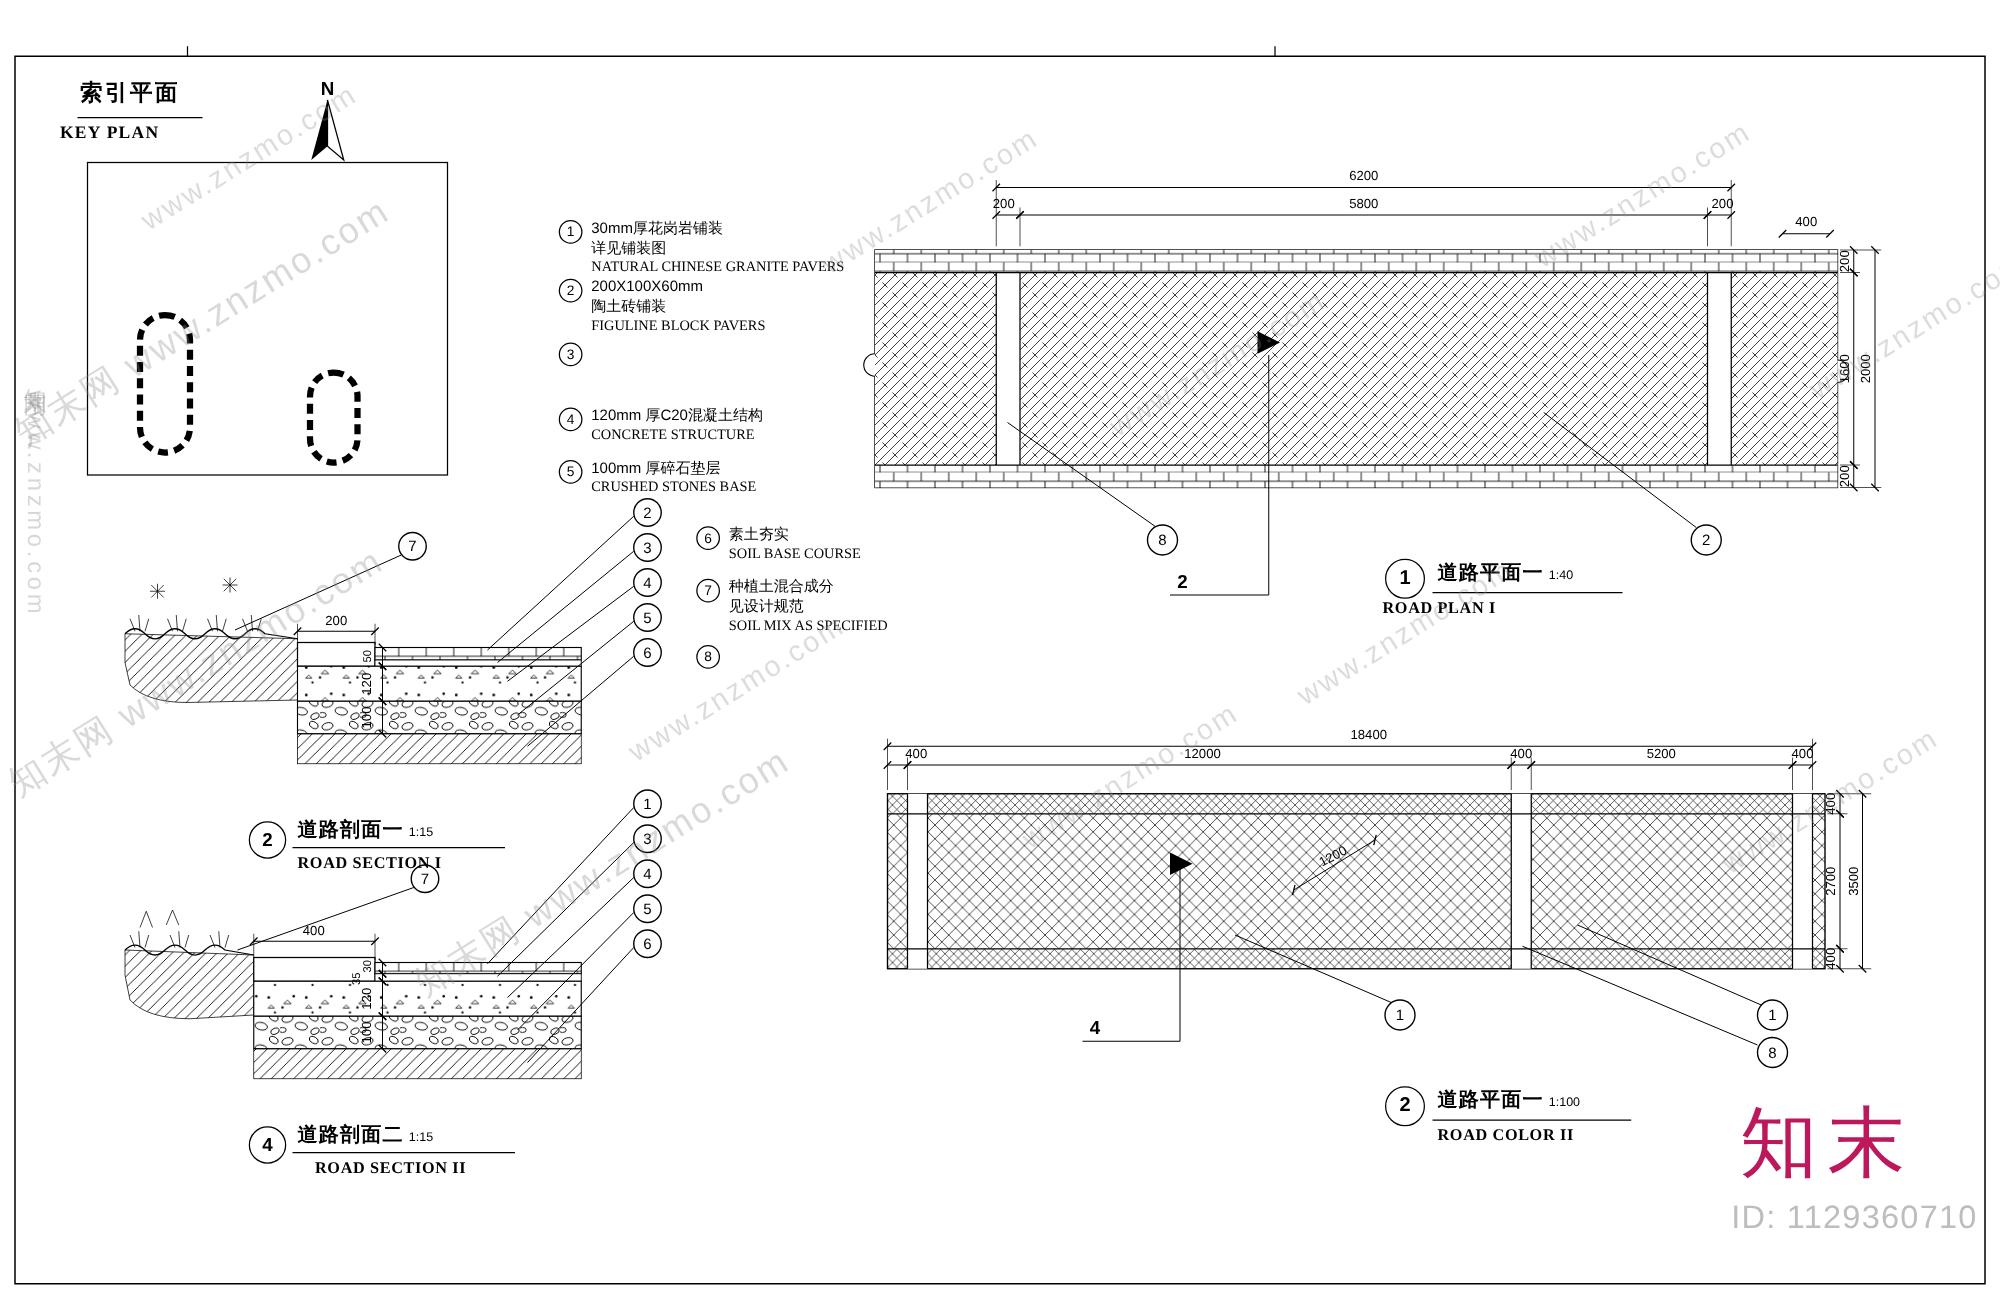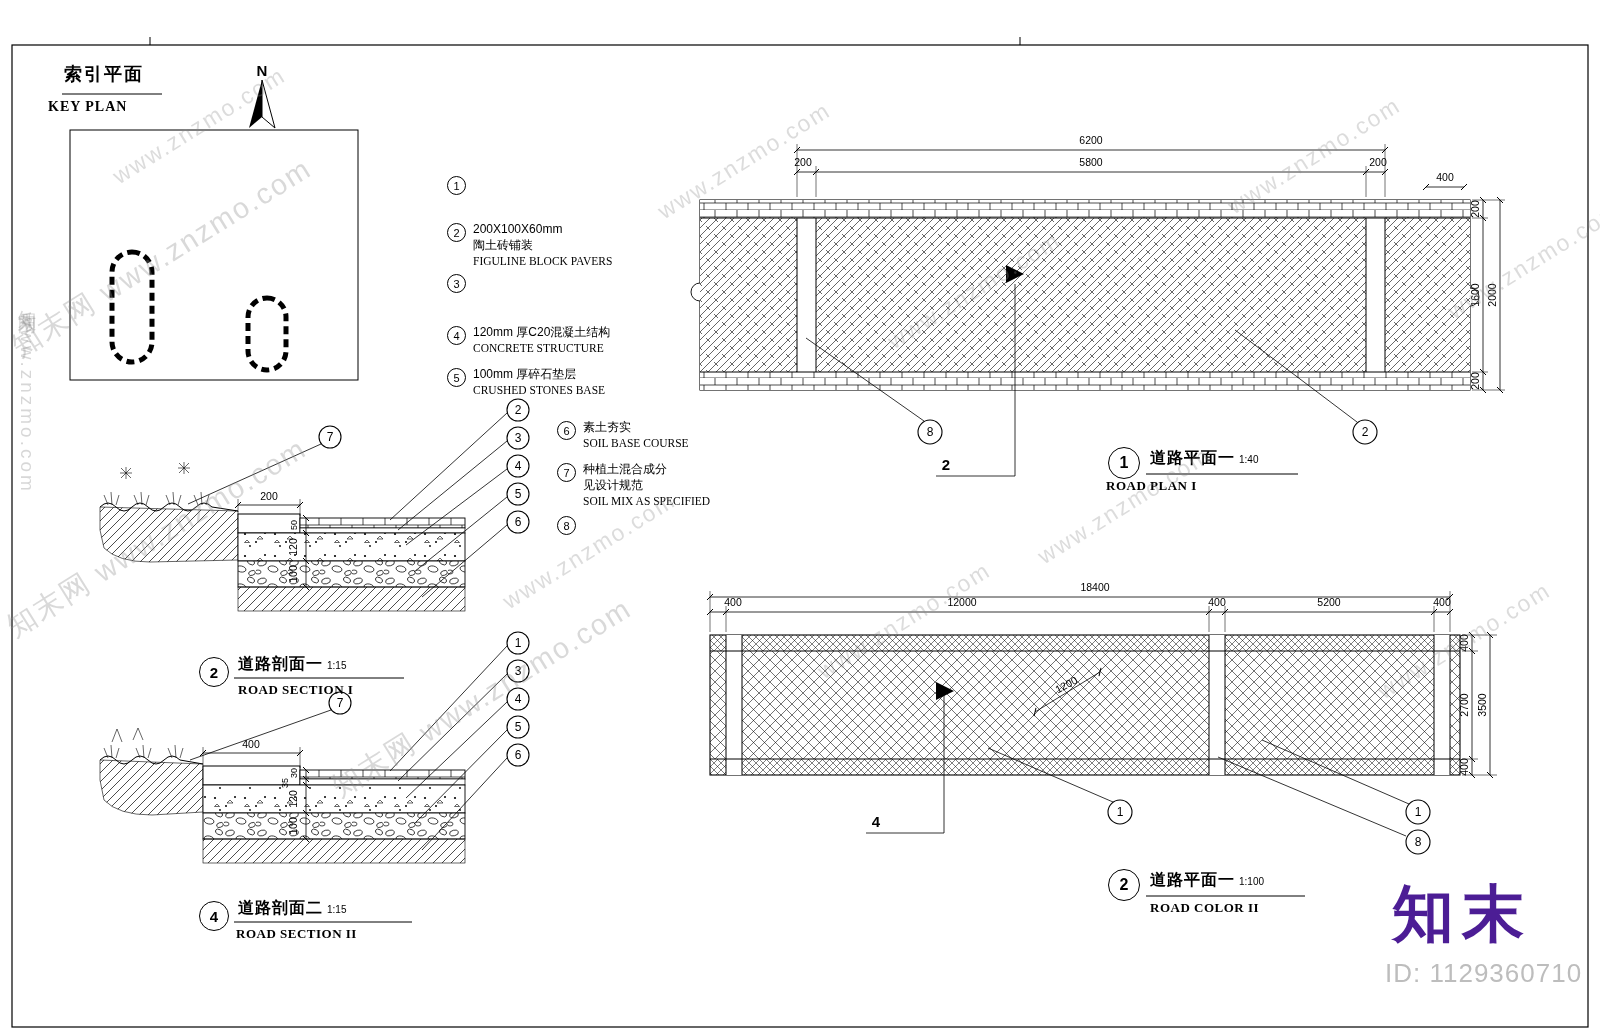--- a/index.html
+++ b/index.html
@@ -34,21 +34,21 @@
   .ttl{position:absolute;white-space:nowrap}
   .ttl-cn{font-size:16px;font-weight:bold;letter-spacing:1px}
   .ttl-sc{font-size:10px;font-weight:normal;margin-left:4px}
   .ttl-en{font-family:"Liberation Serif",serif;font-size:13px;letter-spacing:0.5px;font-weight:bold}
   .kp-cn{font-size:18px;font-weight:bold;letter-spacing:2px}
   .kp-en{font-family:"Liberation Serif",serif;font-size:14px;font-weight:bold;letter-spacing:1px}
   
   .wm{position:absolute;color:rgba(140,140,140,0.30);font-size:23px;letter-spacing:2px;transform:rotate(-32deg);transform-origin:left center;white-space:nowrap;pointer-events:none}
   .wm.big{font-size:29px;color:rgba(140,140,140,0.33)}
   .wm-v{position:absolute;color:rgba(140,140,140,0.35);writing-mode:vertical-rl;font-size:19px;letter-spacing:3px;white-space:nowrap;pointer-events:none}
-  .logo{position:absolute;color:#4c1d95;font-size:62px;font-weight:bold;letter-spacing:8px}
+  .logo{position:absolute;color:#be185d;font-size:62px;font-weight:normal;letter-spacing:8px}
   .idtag{position:absolute;color:#bdbdbd;font-size:26px;letter-spacing:1px}
 </style>
 </head>
 <body>
 
 <div class="canvas">
 
   <svg class="overlay" width="1600" height="1035" viewBox="0 0 1600 1035">
     <defs>
       <marker id="tk" markerWidth="10" markerHeight="10" refX="5" refY="5" orient="auto" markerUnits="userSpaceOnUse">
@@ -337,20 +337,25 @@
       <line class="ln" x1="1146" y1="896" x2="1305" y2="896"></line>
     </g>
   </svg>
 
   <div class="abs kp-cn" style="left:64px;top:62px">索引平面</div>
   <div class="abs kp-en" style="left:48px;top:99px">KEY PLAN</div>
 
   <div>
     <div class="lg-item" style="left:447px;top:175px">
       <span class="lg-num">1</span>
+      <div>
+          <div class="cn">30mm厚花岗岩铺装</div>
+           <div class="cn">详见铺装图</div>
+           <div class="en">NATURAL CHINESE GRANITE PAVERS</div>
+        </div>
     </div>
     <div class="lg-item" style="left:447px;top:222px">
       <span class="lg-num">2</span>
       <div>
           <div class="cn">200X100X60mm</div>
            <div class="cn">陶土砖铺装</div>
            <div class="en">FIGULINE BLOCK PAVERS</div>
         </div>
     </div>
     <div class="lg-item" style="left:447px;top:273px">
@@ -393,21 +398,21 @@
   <div class="bubble small" style="left:199px;top:657px">2</div>
   <div class="ttl" style="left:238px;top:654px">
     <span class="ttl-cn">道路剖面一</span><span class="ttl-sc">1:15</span>
   </div>
   <div class="ttl ttl-en" style="left:238px;top:682px">ROAD SECTION I</div>
 
   <div class="bubble small" style="left:199px;top:901px">4</div>
   <div class="ttl" style="left:238px;top:898px">
     <span class="ttl-cn">道路剖面二</span><span class="ttl-sc">1:15</span>
   </div>
-  <div class="ttl ttl-en" style="left:236px;top:926px">ROAD SECTION II</div>
+  <div class="ttl ttl-en" style="left:252px;top:926px">ROAD SECTION II</div>
 
   <div class="bubble big" style="left:1108px;top:447px">1</div>
   <div class="ttl" style="left:1150px;top:448px">
     <span class="ttl-cn">道路平面一</span><span class="ttl-sc">1:40</span>
   </div>
   <div class="ttl ttl-en" style="left:1106px;top:478px">ROAD PLAN I</div>
 
   <div class="bubble big" style="left:1108px;top:869px">2</div>
   <div class="ttl" style="left:1150px;top:870px">
     <span class="ttl-cn">道路平面一</span><span class="ttl-sc">1:100</span>

